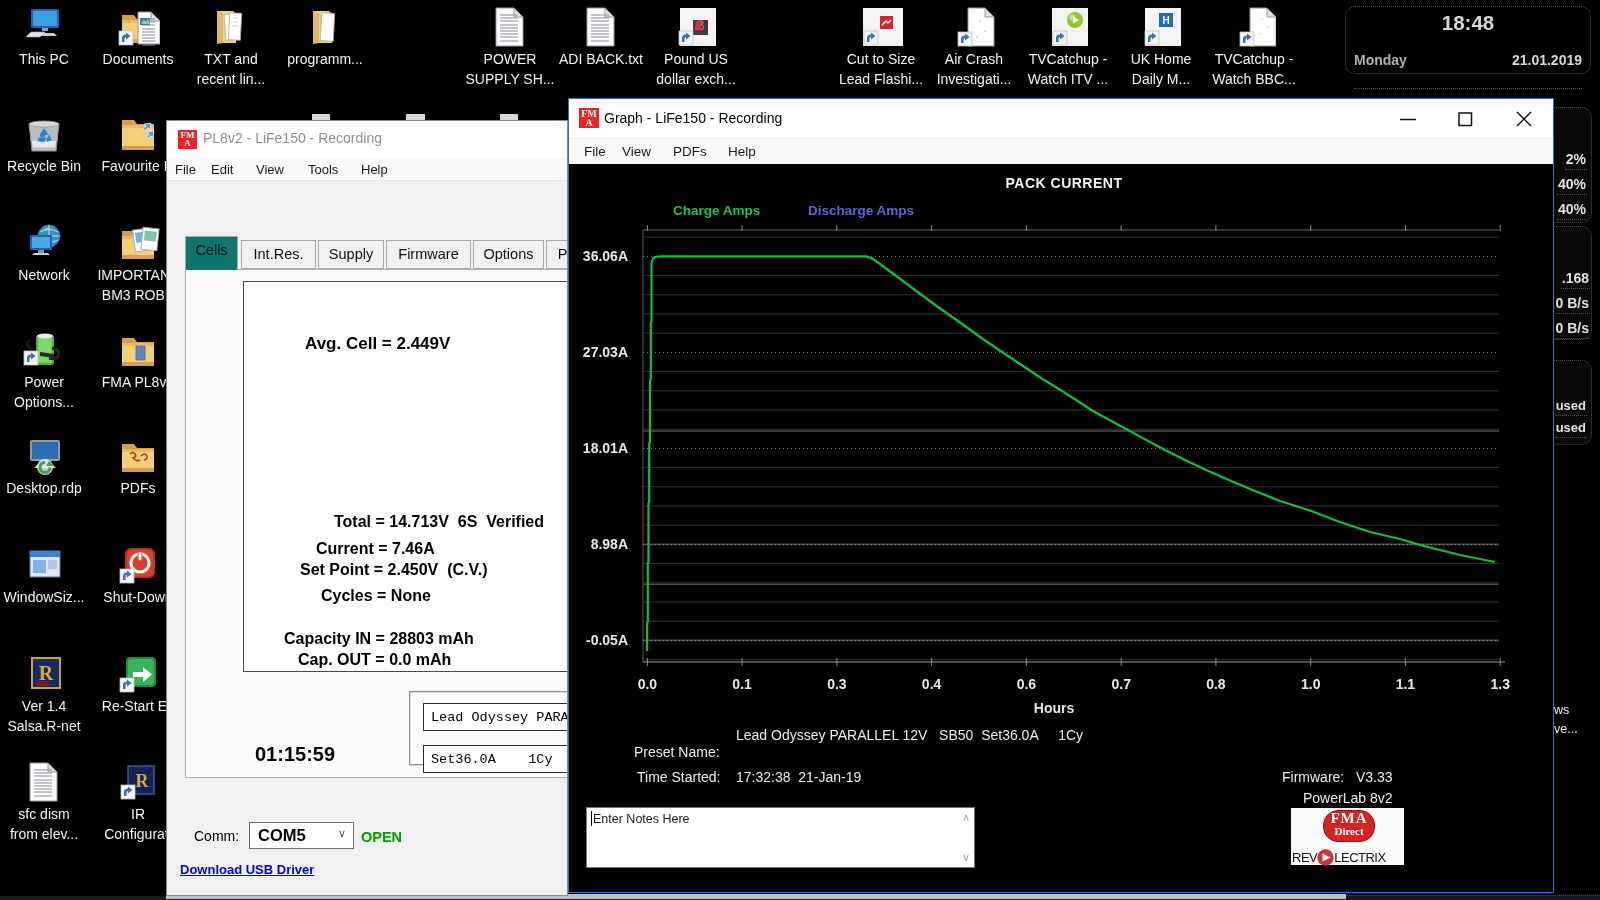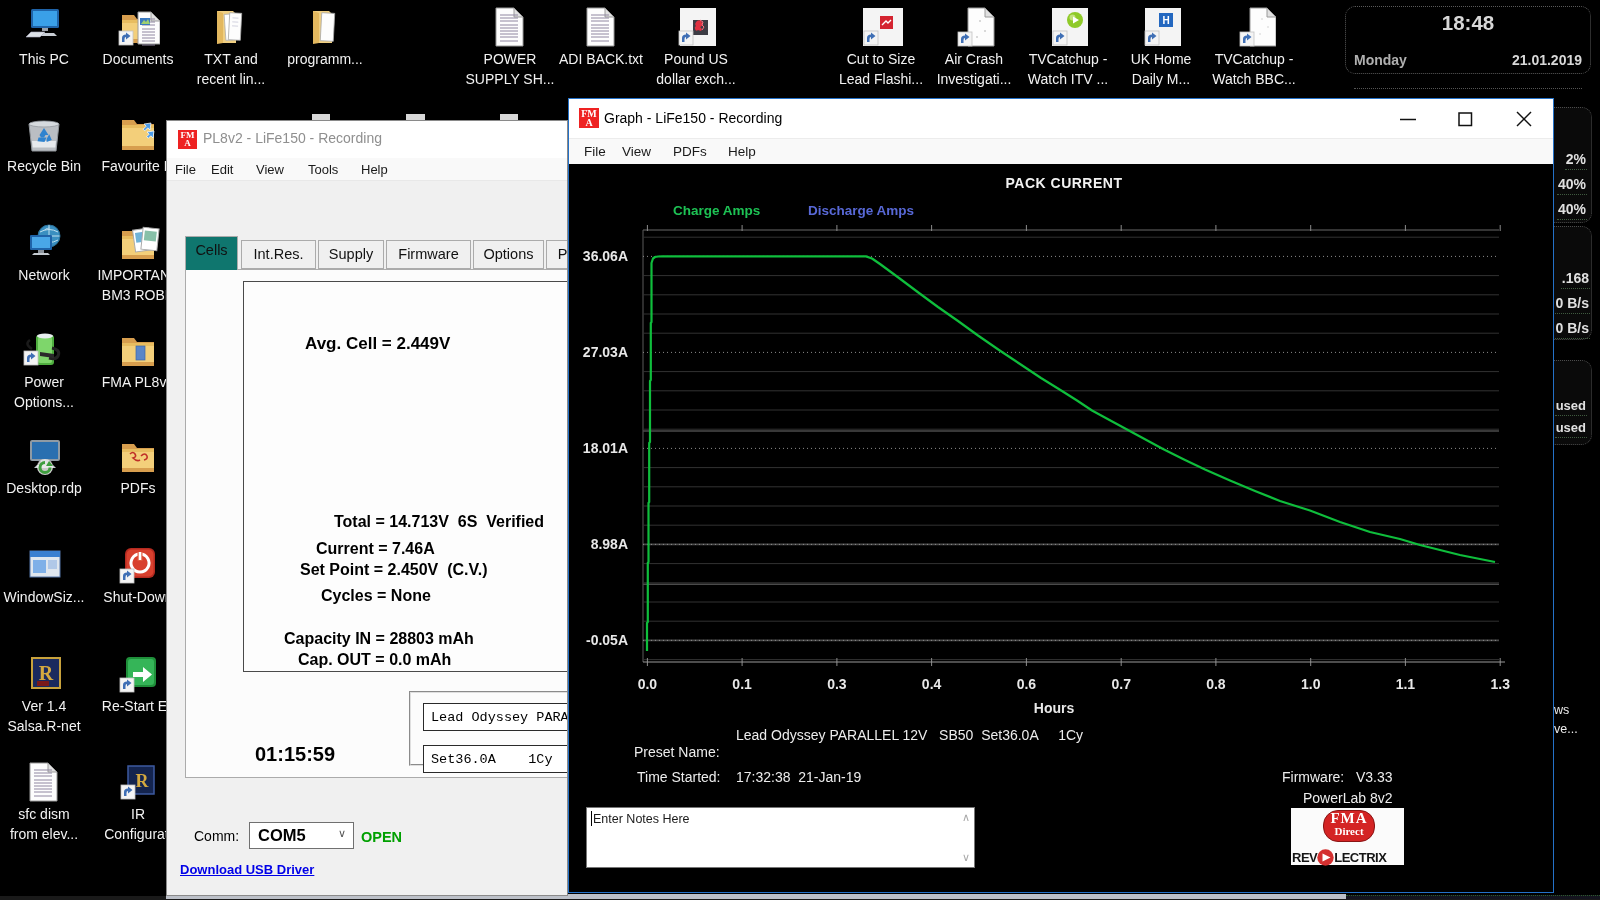--- a/index.html
+++ b/index.html
@@ -581,18 +581,18 @@
       <span style="position:absolute;left:4px;top:3px;width:1px;height:15px;background:#000;"></span>
       <span class="ph">Enter Notes Here</span>
     <span class="sc" style="top:3px;">∧</span>
     <span class="sc" style="bottom:3px;">∨</span>
   </div>
   <div id="logo">
   <div style="position:absolute;left:32px;top:2px;width:50px;height:30px;background:#d42424;border:1px solid #8a1414;border-radius:15px;">
     <div style="font-family:'Liberation Serif',serif;font-weight:bold;color:#fff;font-size:15px;text-align:center;line-height:15px;letter-spacing:1px;">FMA</div>
     <div style="font-family:'Liberation Serif',serif;font-weight:bold;color:#fff;font-size:11px;text-align:center;line-height:11px;">Direct</div>
   </div>
-  <div style="position:absolute;left:1px;top:41px;width:116px;font-weight:bold;font-size:13px;color:#151515;letter-spacing:-0.5px;">REV<svg width="17" height="17" style="vertical-align:-4px;">
+  <div style="position:absolute;left:1px;top:41px;width:116px;font-weight:normal;font-size:13px;color:#151515;letter-spacing:-0.5px;">REV<svg width="17" height="17" style="vertical-align:-4px;">
           <circle cx="8.5" cy="8.5" r="8.2" fill="#d43030"></circle>
           <path d="M5.5 4.5 l8 4 -8 4 z" fill="#fff"></path>
         </svg>LECTRIX</div>
 </div>
 </div>
 
 </body></html>

